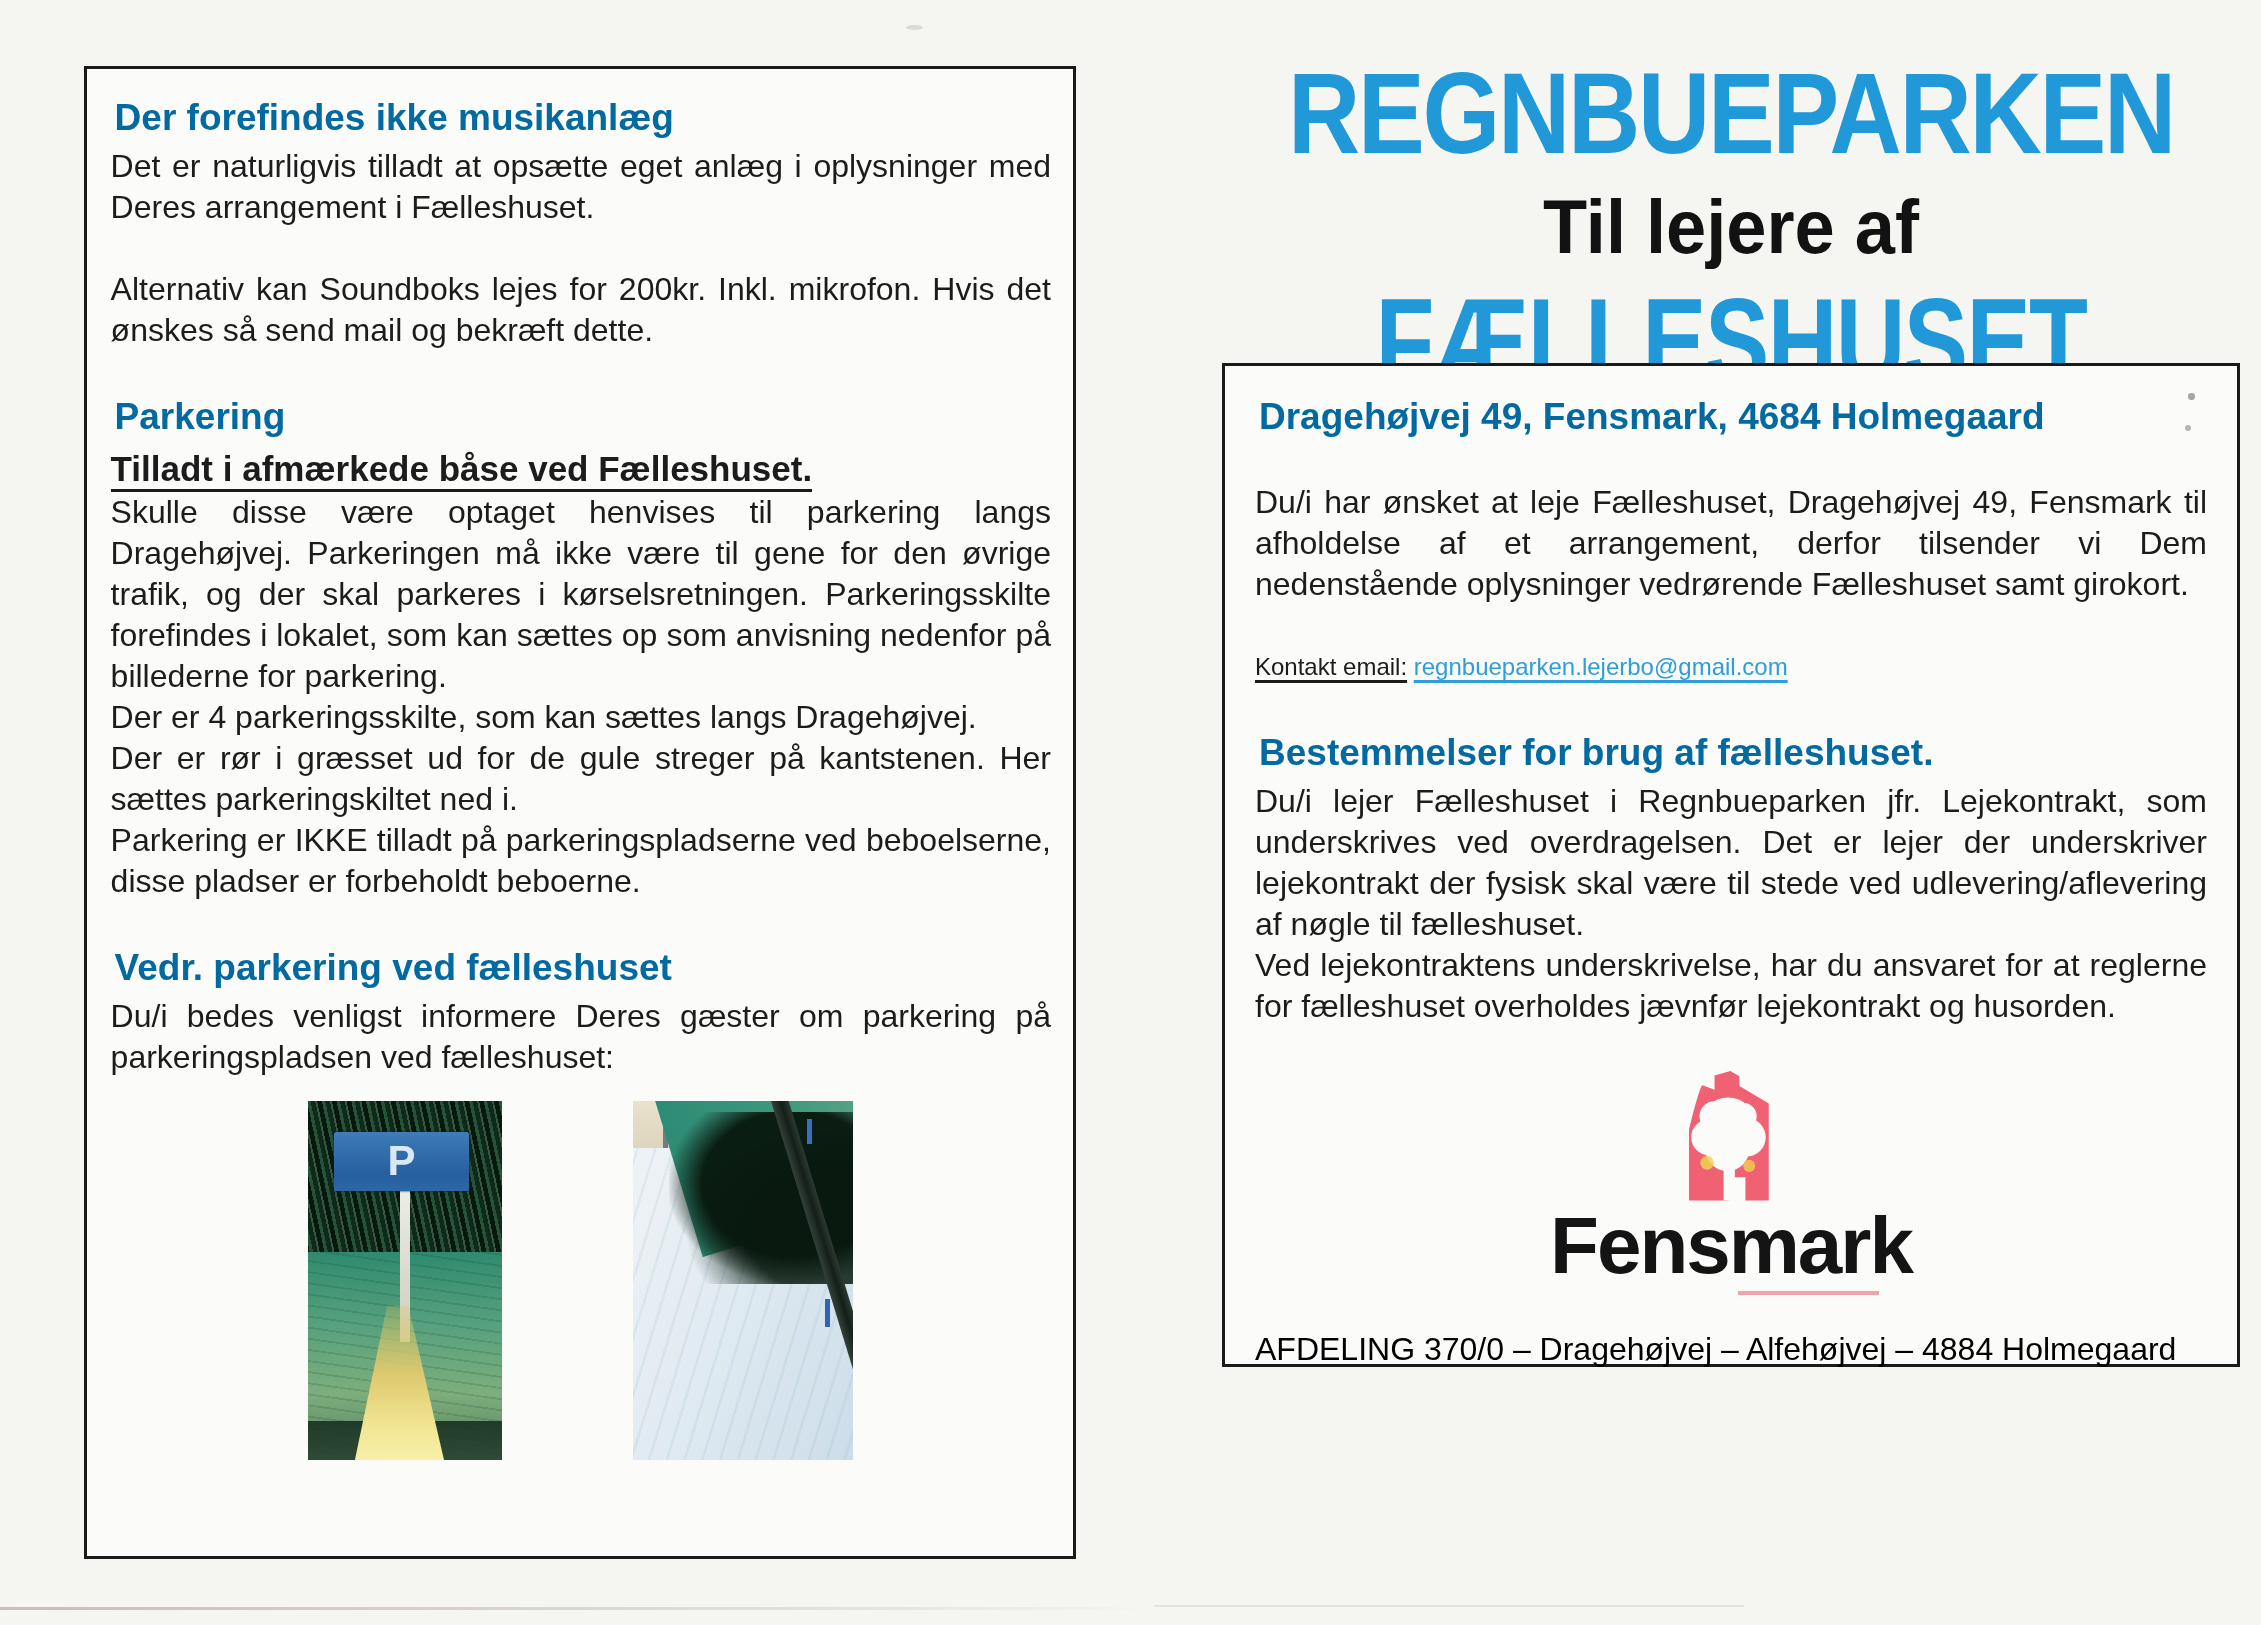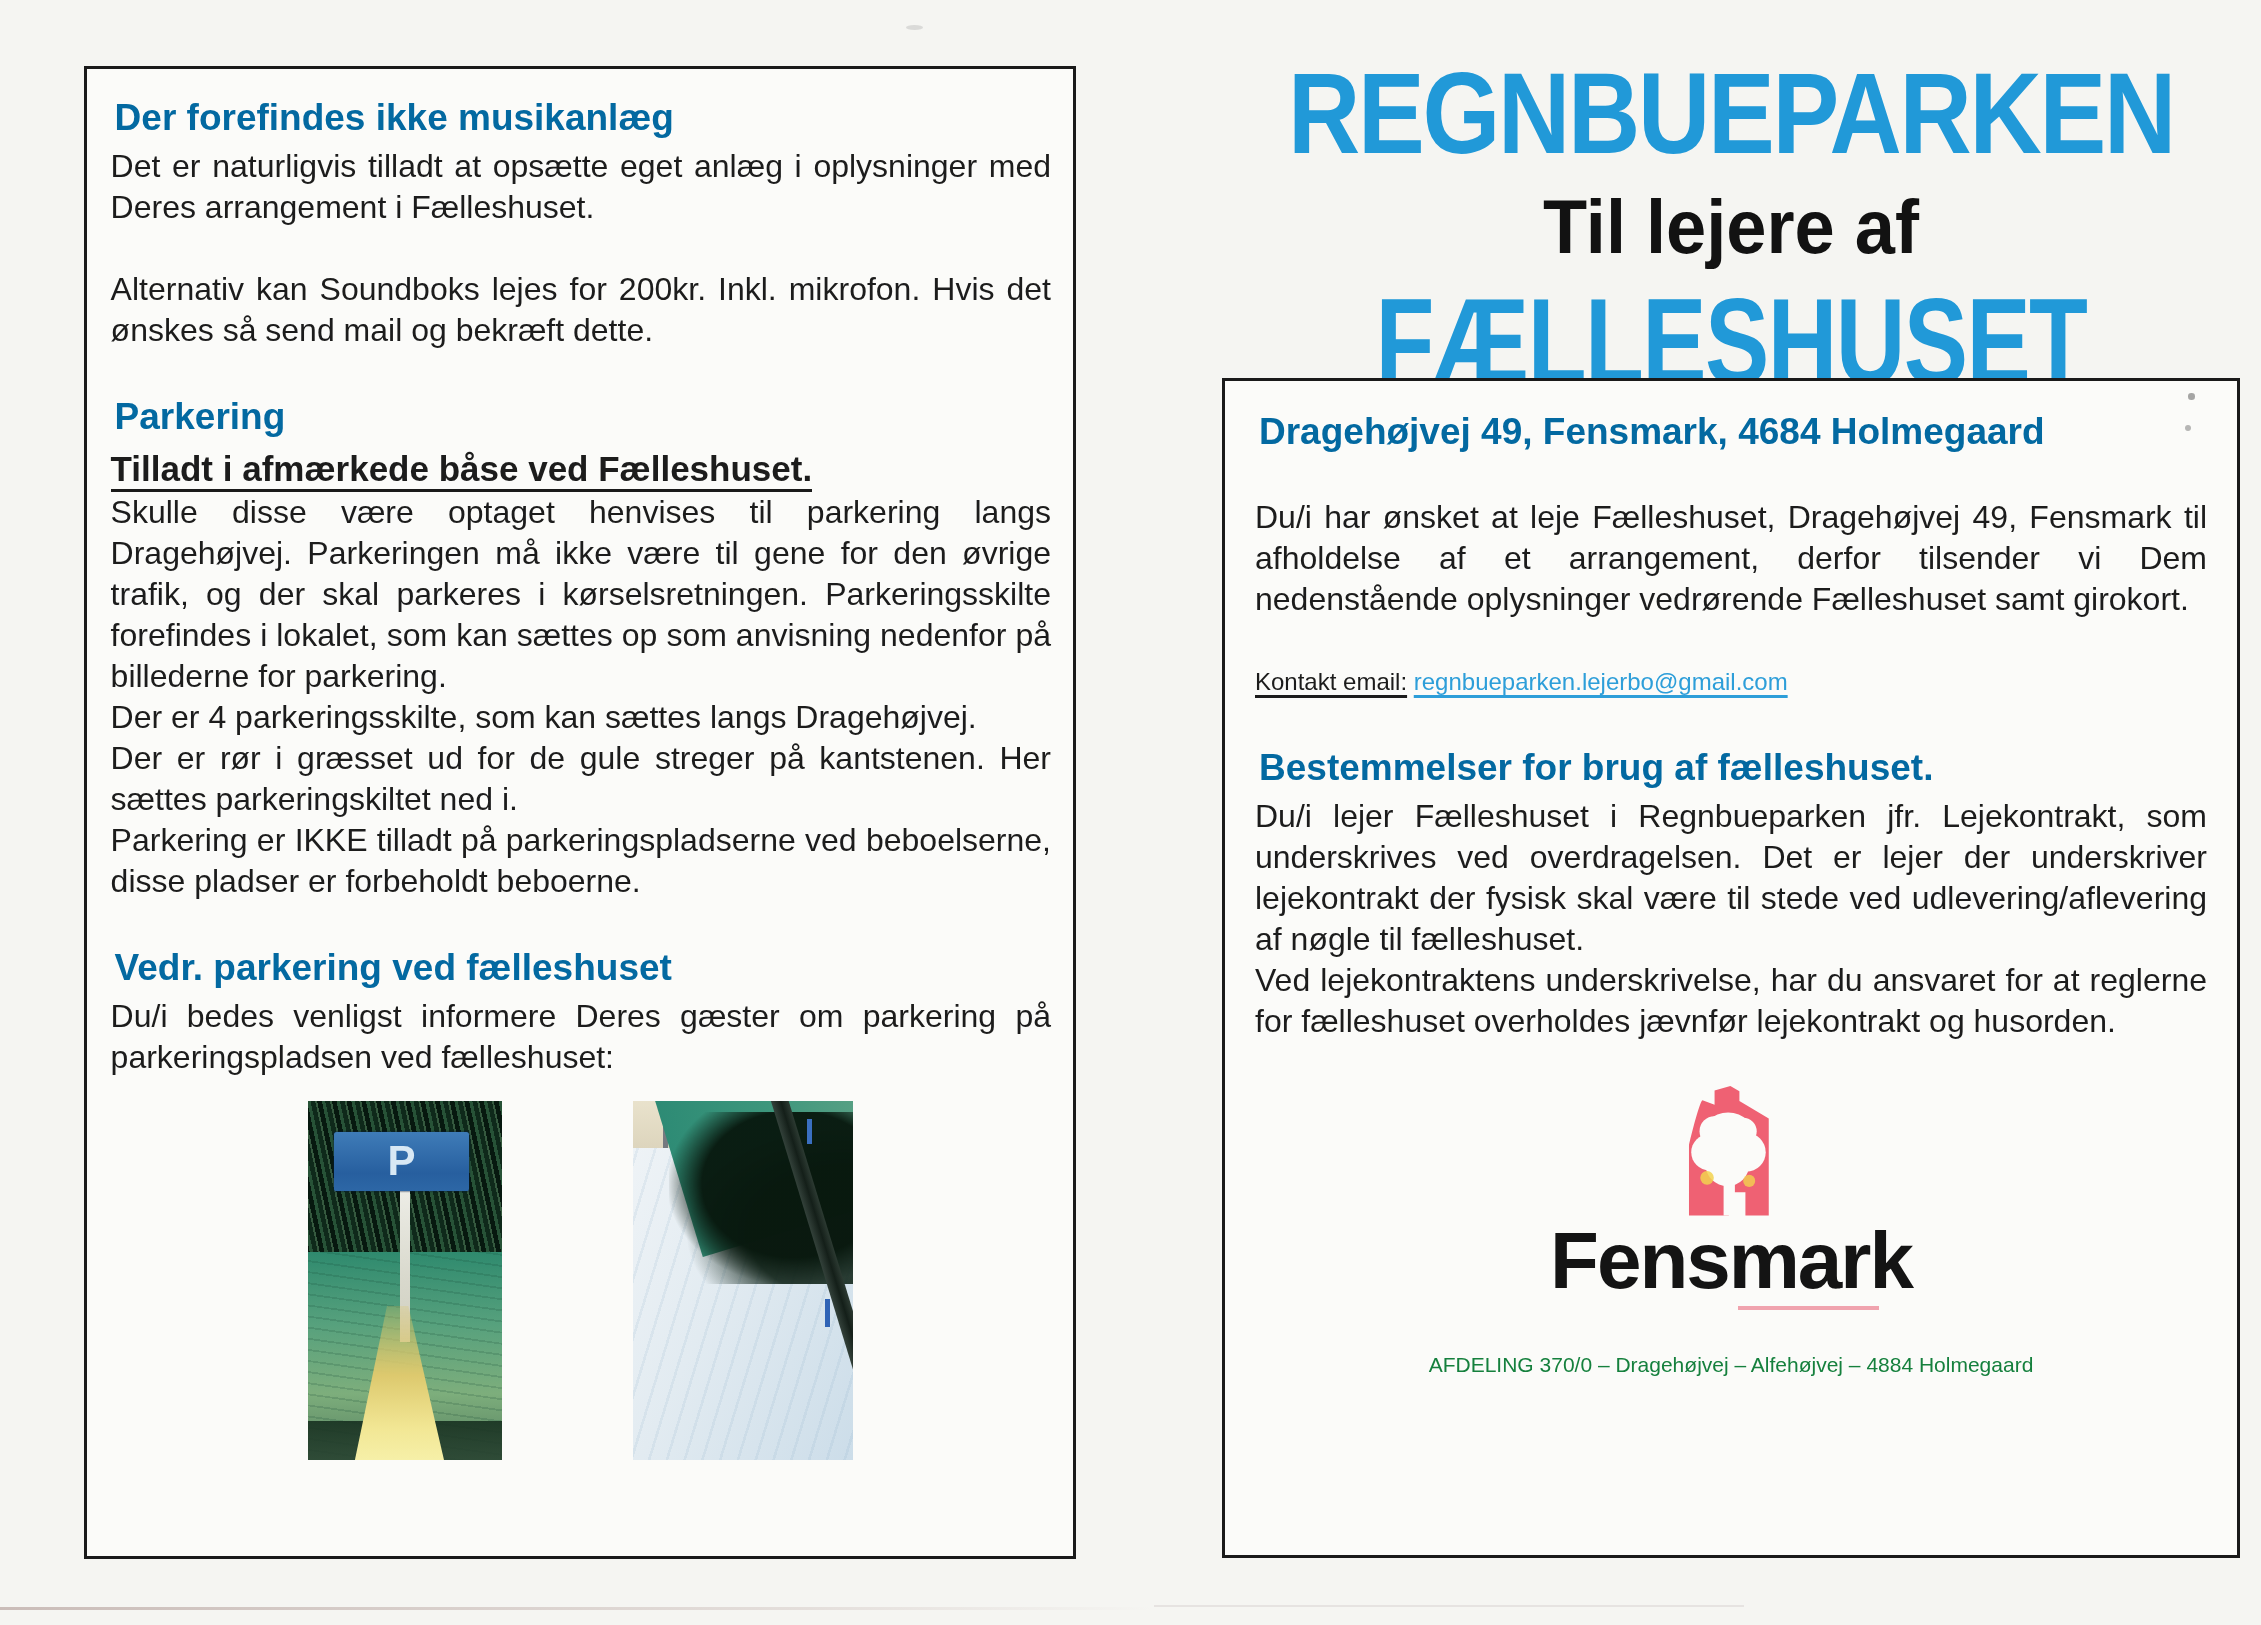--- a/index.html
+++ b/index.html
@@ -11,21 +11,21 @@
     color:#1c1c1c;
     -webkit-font-smoothing:antialiased;
   }
   
   .panel{
     position:absolute;box-sizing:border-box;
     background:#fbfbf9;
     border:3.3px solid #1a1a1a;
   }
   .left-box{left:84px;top:66px;width:992px;height:1493px;padding:19.7px 22px 19.7px 23.6px;}
-  .right-box{left:1222px;top:378px;width:1018px;height:1180px;padding:22px 30px 17px 30px;}
+  .right-box{left:1222px;top:363px;width:1018px;height:1004px;padding:22px 30px 17px 30px;}
 
   
   p{margin:0;font-size:32px;line-height:41px;}
   .just{text-align:justify;}
   .gap-top{margin-top:41px;}
   h3{margin:4px;font-size:37px;line-height:49px;font-weight:700;color:#0369a1;}
   .subhead{font-size:35px;line-height:47px;font-weight:700;}
   .subhead span{border-bottom:3.3px solid #1a1a1a;padding-bottom:1.3px;}
 
   
@@ -98,21 +98,21 @@
     transform:rotate(-17deg);transform-origin:50% 0;
     background:linear-gradient(to right,#33413a,#141f19 55%,#2c3a32);}
   .ph2-post1{position:absolute;left:79%;top:5%;width:2.4%;height:7%;background:#3a6fc0;}
   .ph2-post2{position:absolute;left:87%;top:55%;width:2.2%;height:8%;background:#2f63b5;}
 
   
   .logo-block{margin-top:26px;text-align:center;}
   .logo-house{display:block;margin:0 auto;}
   .logo-text{font-size:80px;line-height:79px;font-weight:700;letter-spacing:-2px;color:#141414;margin-top:3.9px;}
   .logo-rule{width:141px;height:3.9px;background:#f0a3ae;margin:6.6px auto 0 92px;margin-left:calc(50% + 6.6px);}
-  .footer-line{margin-top:37px;text-align:center;font-size:21px;line-height:35px;color:#15803d;}
+  .footer-line{margin-top:37px;font-size:32px;line-height:35px;color:#000000;}
 
   
   .artifact-bottom{position:absolute;left:0;top:1607px;width:1154px;height:2.6px;
     background:linear-gradient(to right, rgba(150,120,115,.45), rgba(150,120,115,.18) 70%, rgba(150,120,115,0));}
   .artifact-bottom2{position:absolute;left:1154px;top:1605px;width:590px;height:2px;background:rgba(150,130,125,.15);}
   .speck1{position:absolute;left:2188px;top:393px;width:6.6px;height:6.6px;border-radius:50%;background:rgba(80,80,80,.5);}
   .speck2{position:absolute;left:2185px;top:425px;width:5.9px;height:5.9px;border-radius:50%;background:rgba(80,80,80,.4);}
   .speck3{position:absolute;left:906px;top:25px;width:17px;height:5.2px;border-radius:50%;background:rgba(140,140,140,.25);}
 </style>
 </head>

